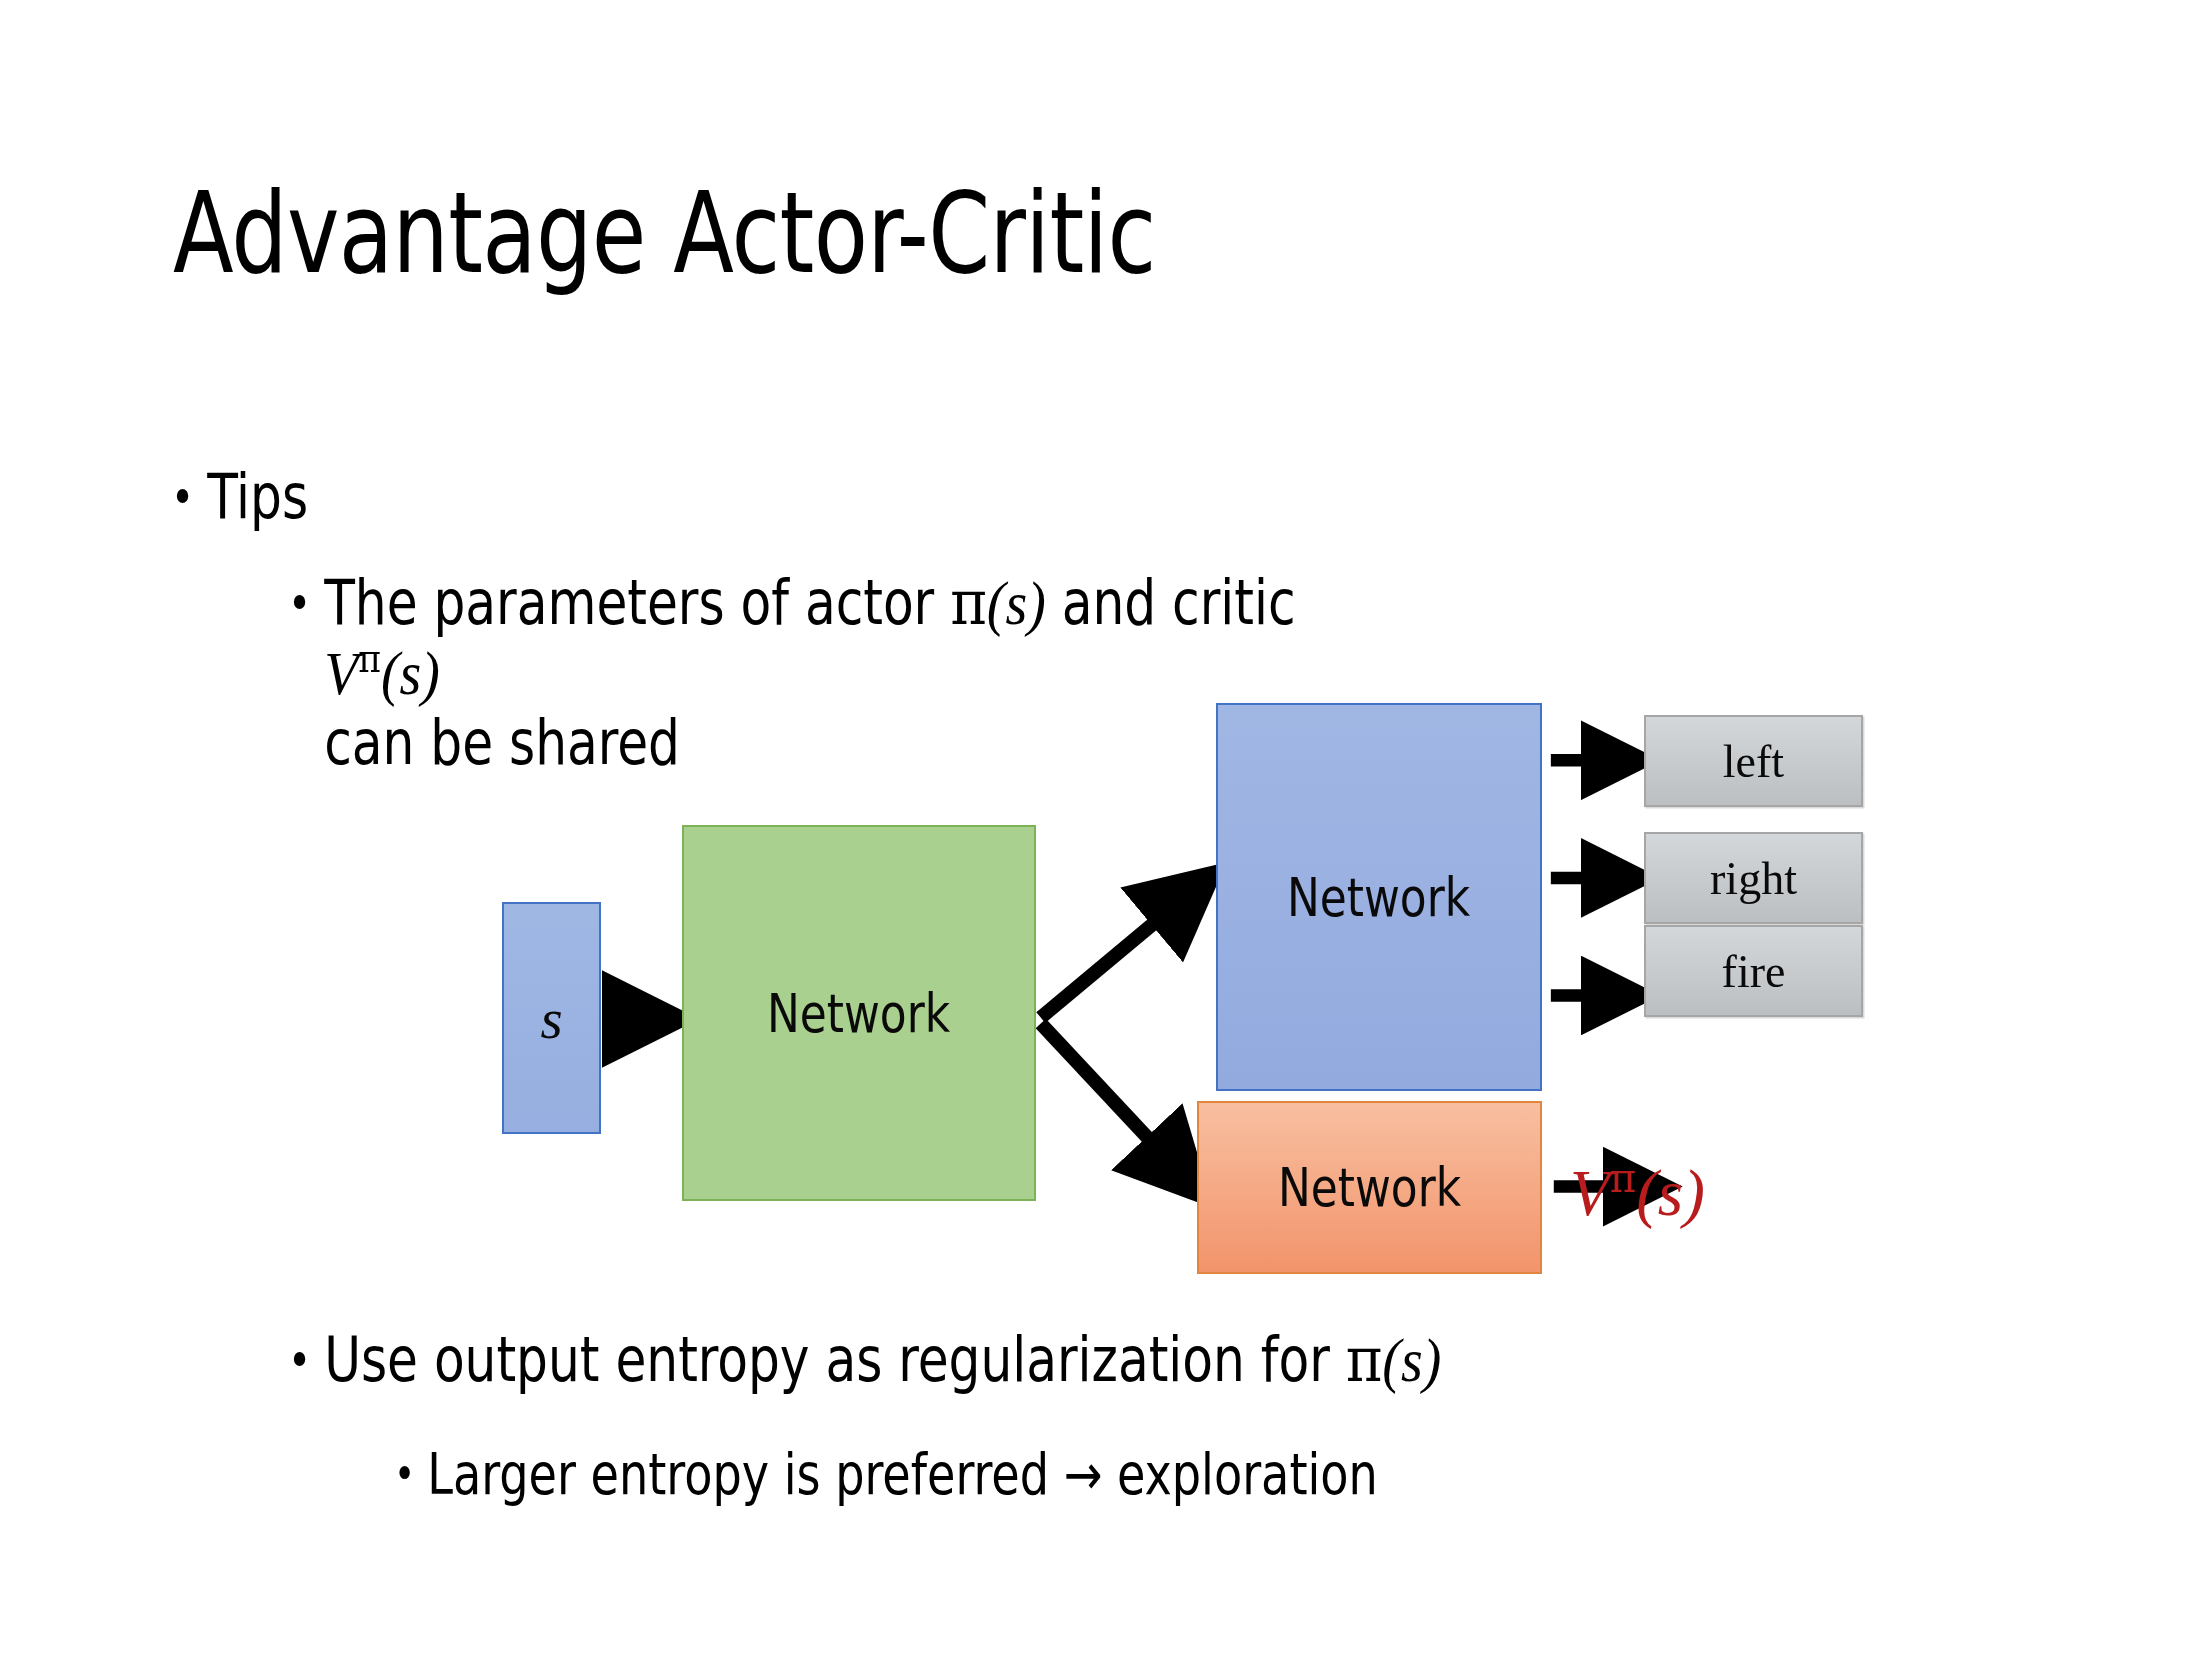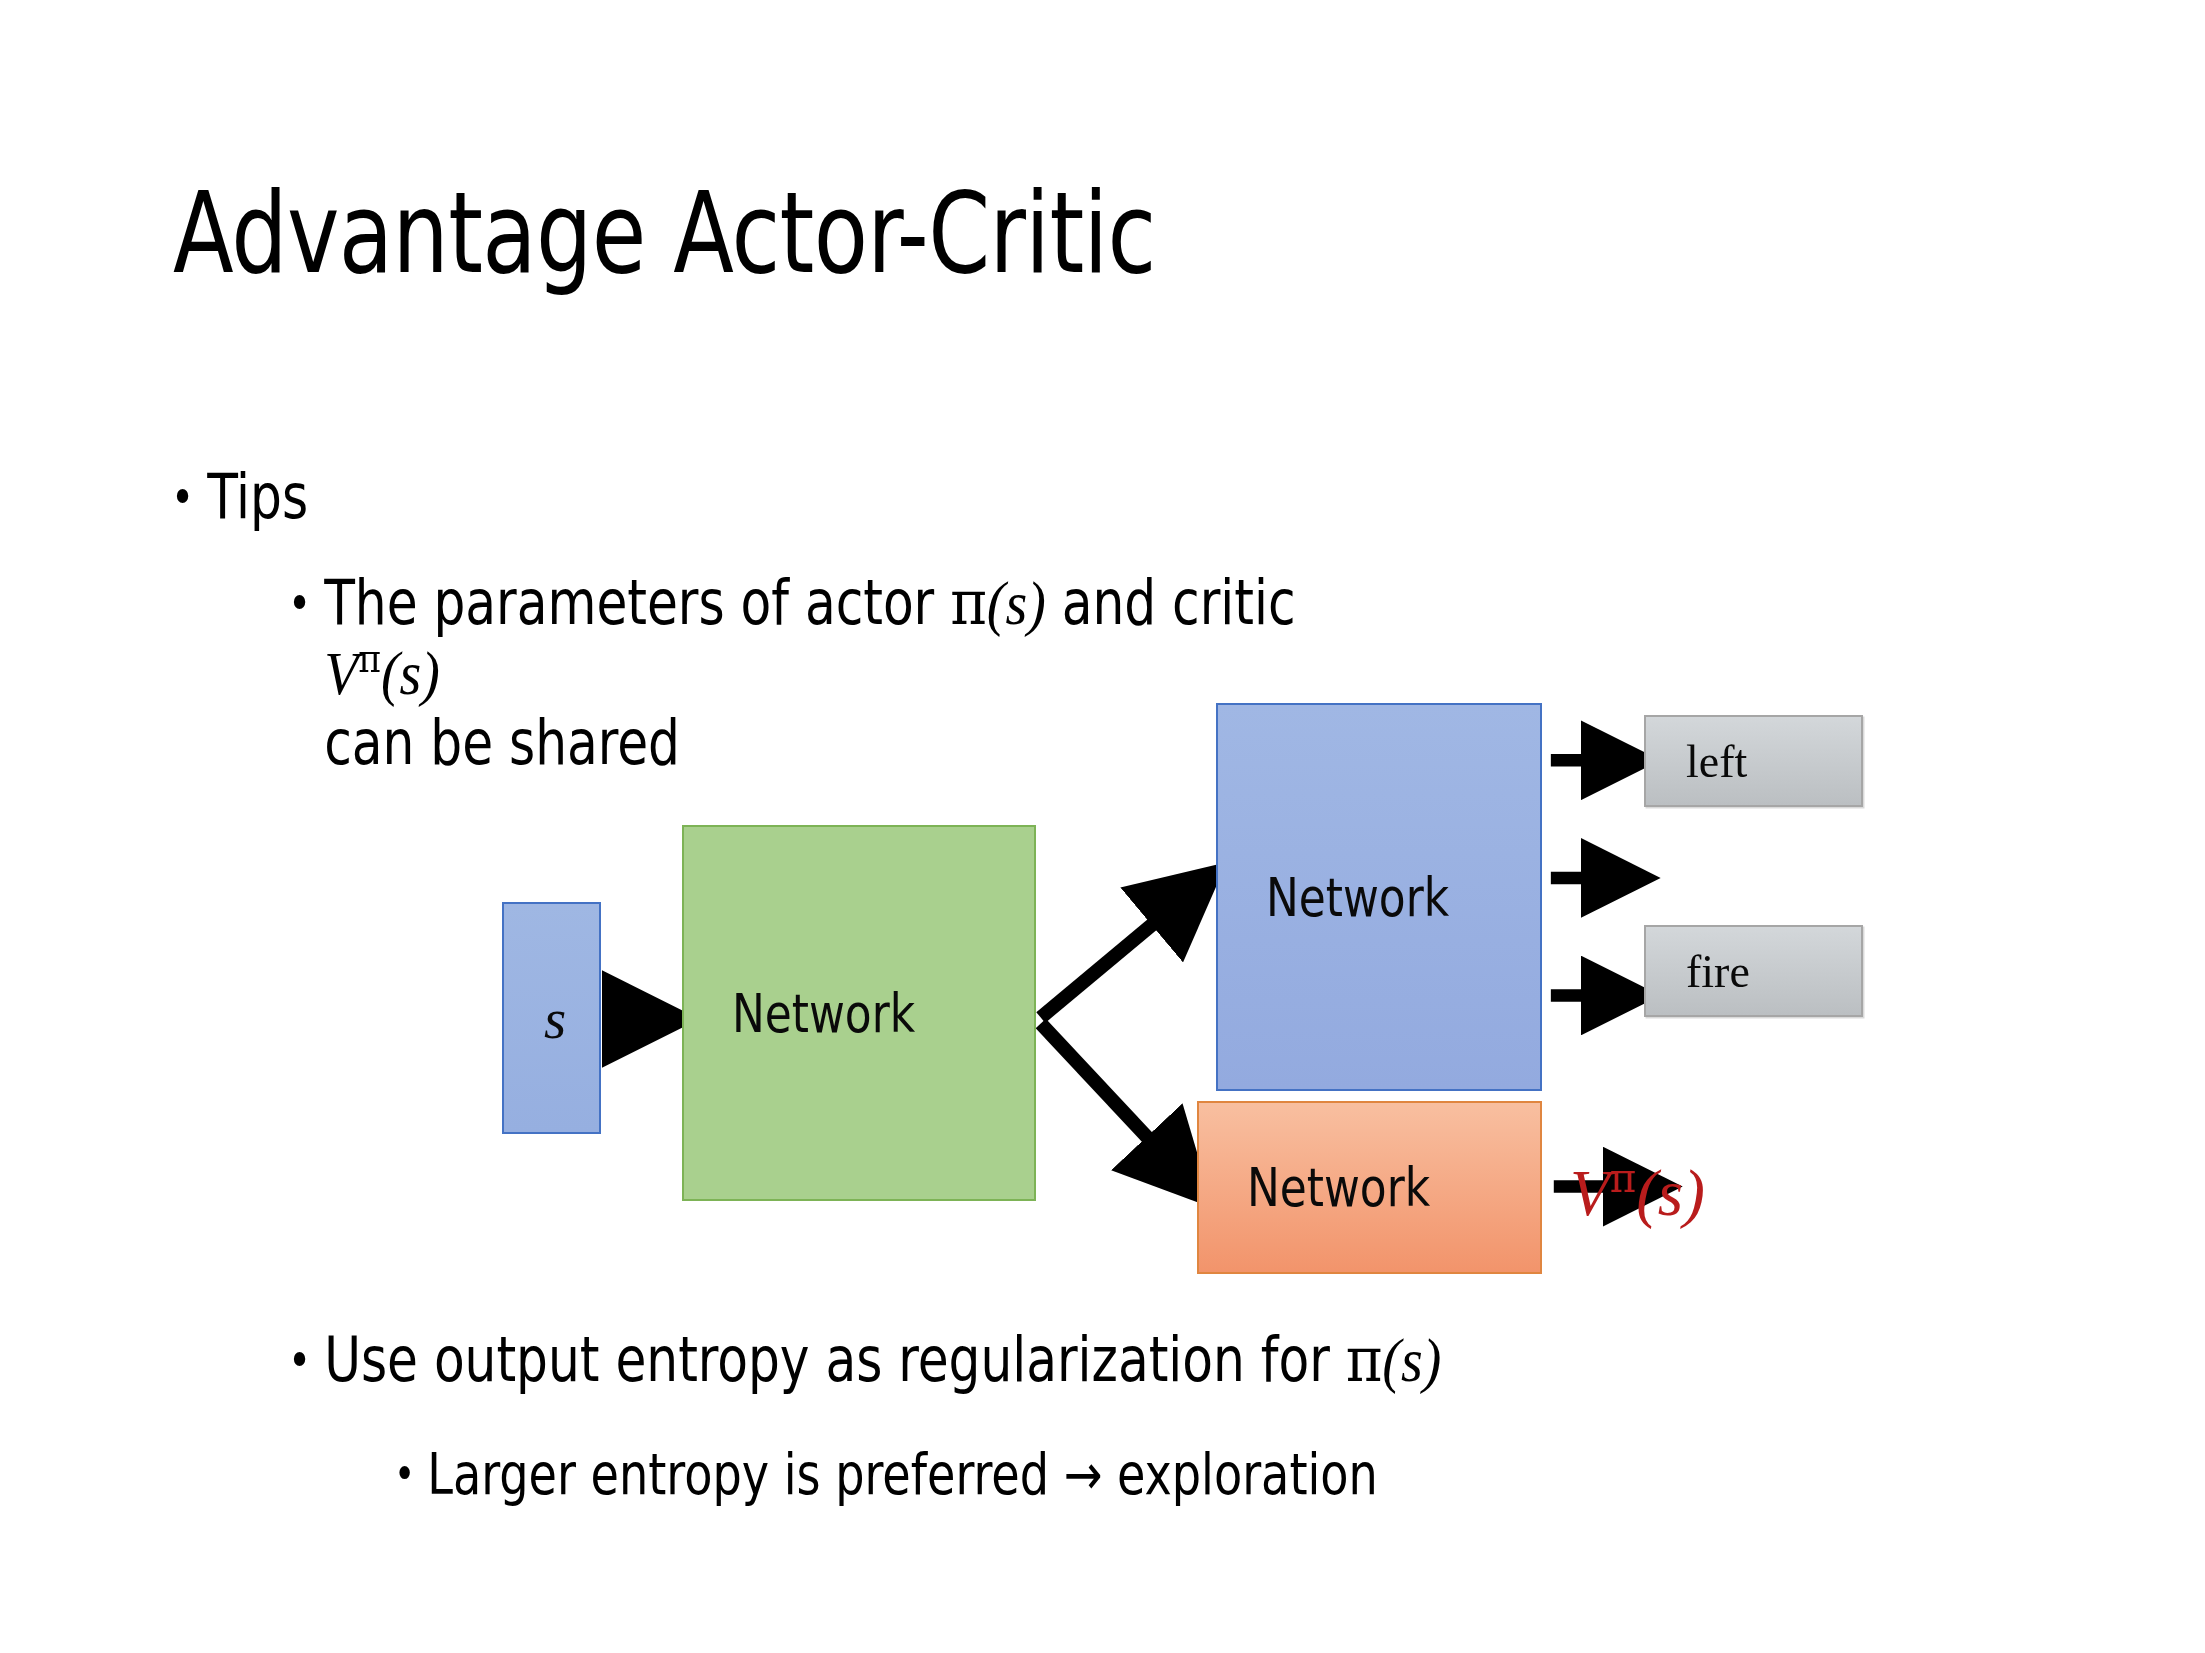--- a/index.html
+++ b/index.html
@@ -52,21 +52,21 @@
   .b-entropy{ left:288px; top:1316px; font-size:62px; transform:scaleX(0.9);}
   .b-larger{ left:394px; top:1433px; font-size:57px; transform:scaleX(0.9);}
 
   
   .mi{ font-family:"Liberation Serif","DejaVu Serif",serif; font-style:italic; }
   .mgreek{ font-family:"DejaVu Serif","Liberation Serif",serif; font-style:normal; }
   .msup{ font-size:.62em; vertical-align:super; line-height:0; }
 
   
   #diagram{position:absolute;left:0;top:0;width:2205px;height:1654px;pointer-events:none;}
-  .box{position:absolute;box-sizing:border-box;display:flex;align-items:center;padding-left:40px;}
+  .box{position:absolute;box-sizing:border-box;display:flex;align-items:center;justify-content:center;}
   .box .lbl{
     font-family:"DejaVu Sans Condensed","Liberation Sans",sans-serif;
     font-size:53px;color:#0a0a0a;white-space:nowrap;transform:scaleX(0.92);
   }
 
   .box-s{
     left:502px; top:893px; width:99px; height:232px;
     background:linear-gradient(180deg,#9FB7E3 0%, #96AFE0 100%);
     border:2.2px solid #4472C4;
   }
@@ -178,20 +178,23 @@
     <span class="lbl">Network</span>
   </div>
 
   <div class="box box-orange">
     <span class="lbl">Network</span>
   </div>
 
   <div class="box box-gray gray-1">
     <span class="lbl">left</span>
   </div>
+  <div class="box box-gray gray-2">
+    <span class="lbl">right</span>
+  </div>
   <div class="box box-gray gray-3">
     <span class="lbl">fire</span>
   </div>
 
   <div class="vout"><span class="mi">V</span><span class="mgreek msup">π</span><span class="mi">(s)</span></div>
 
 </div>
 
 
 </body></html>

